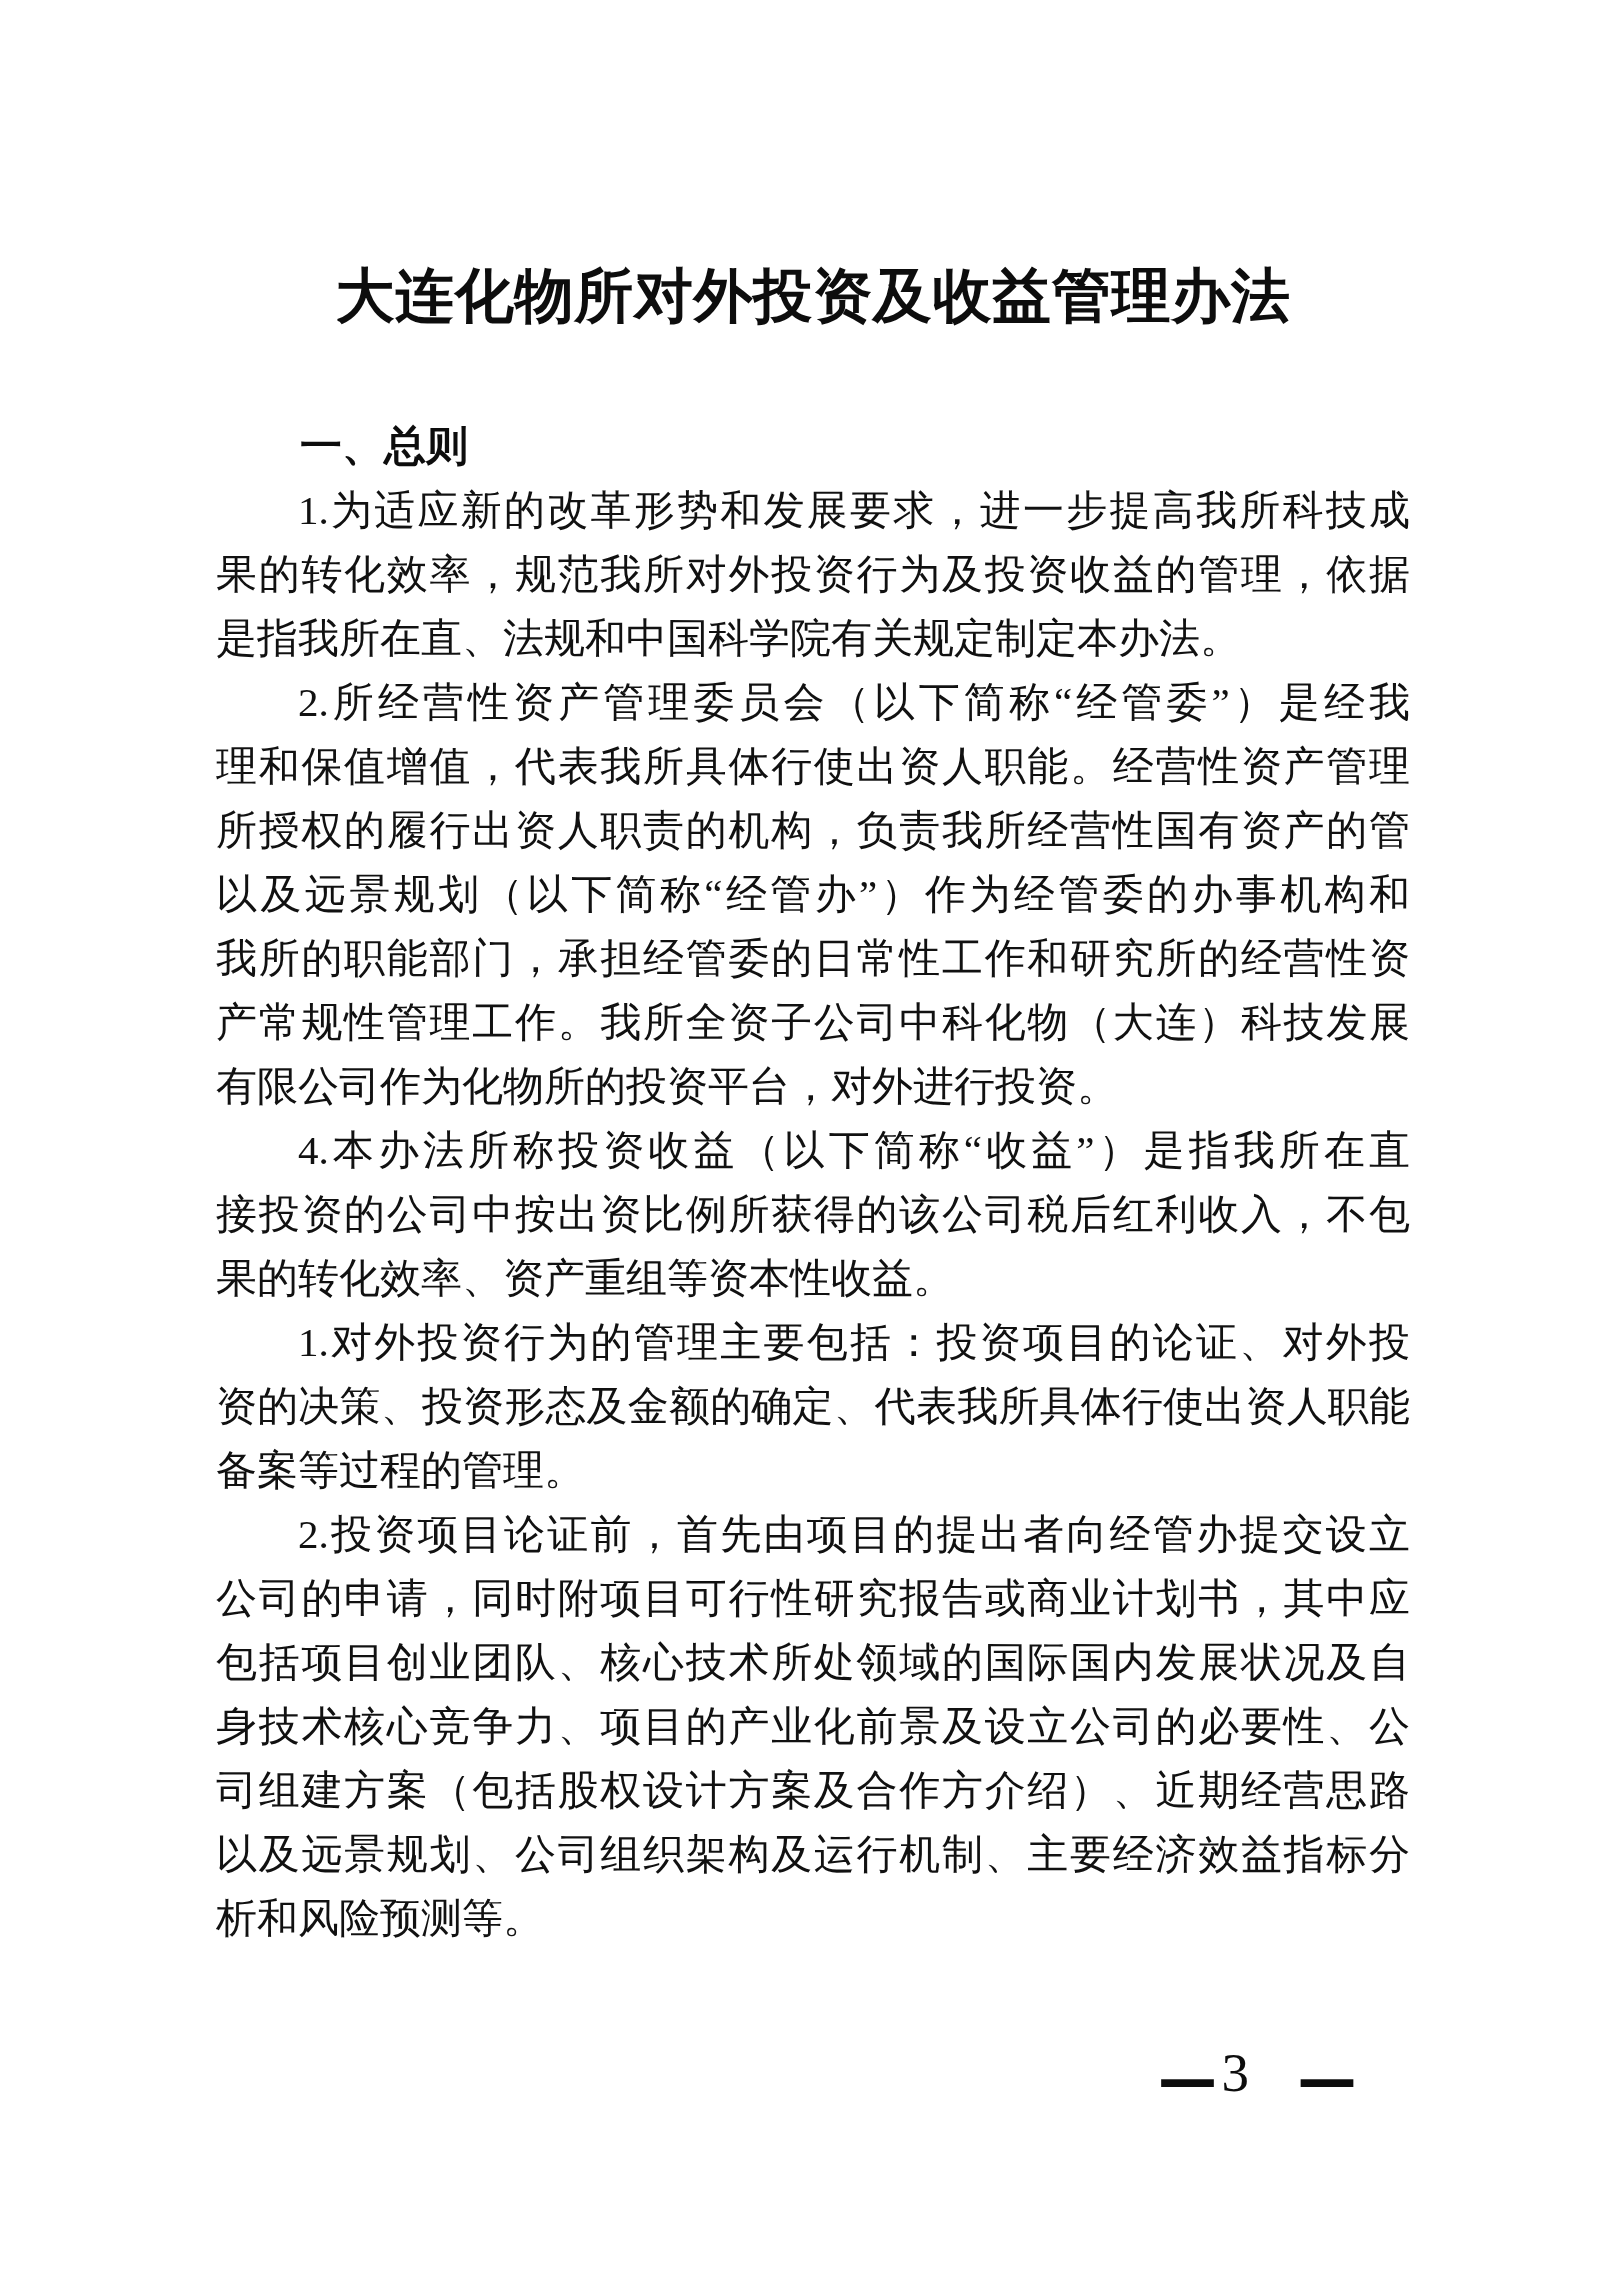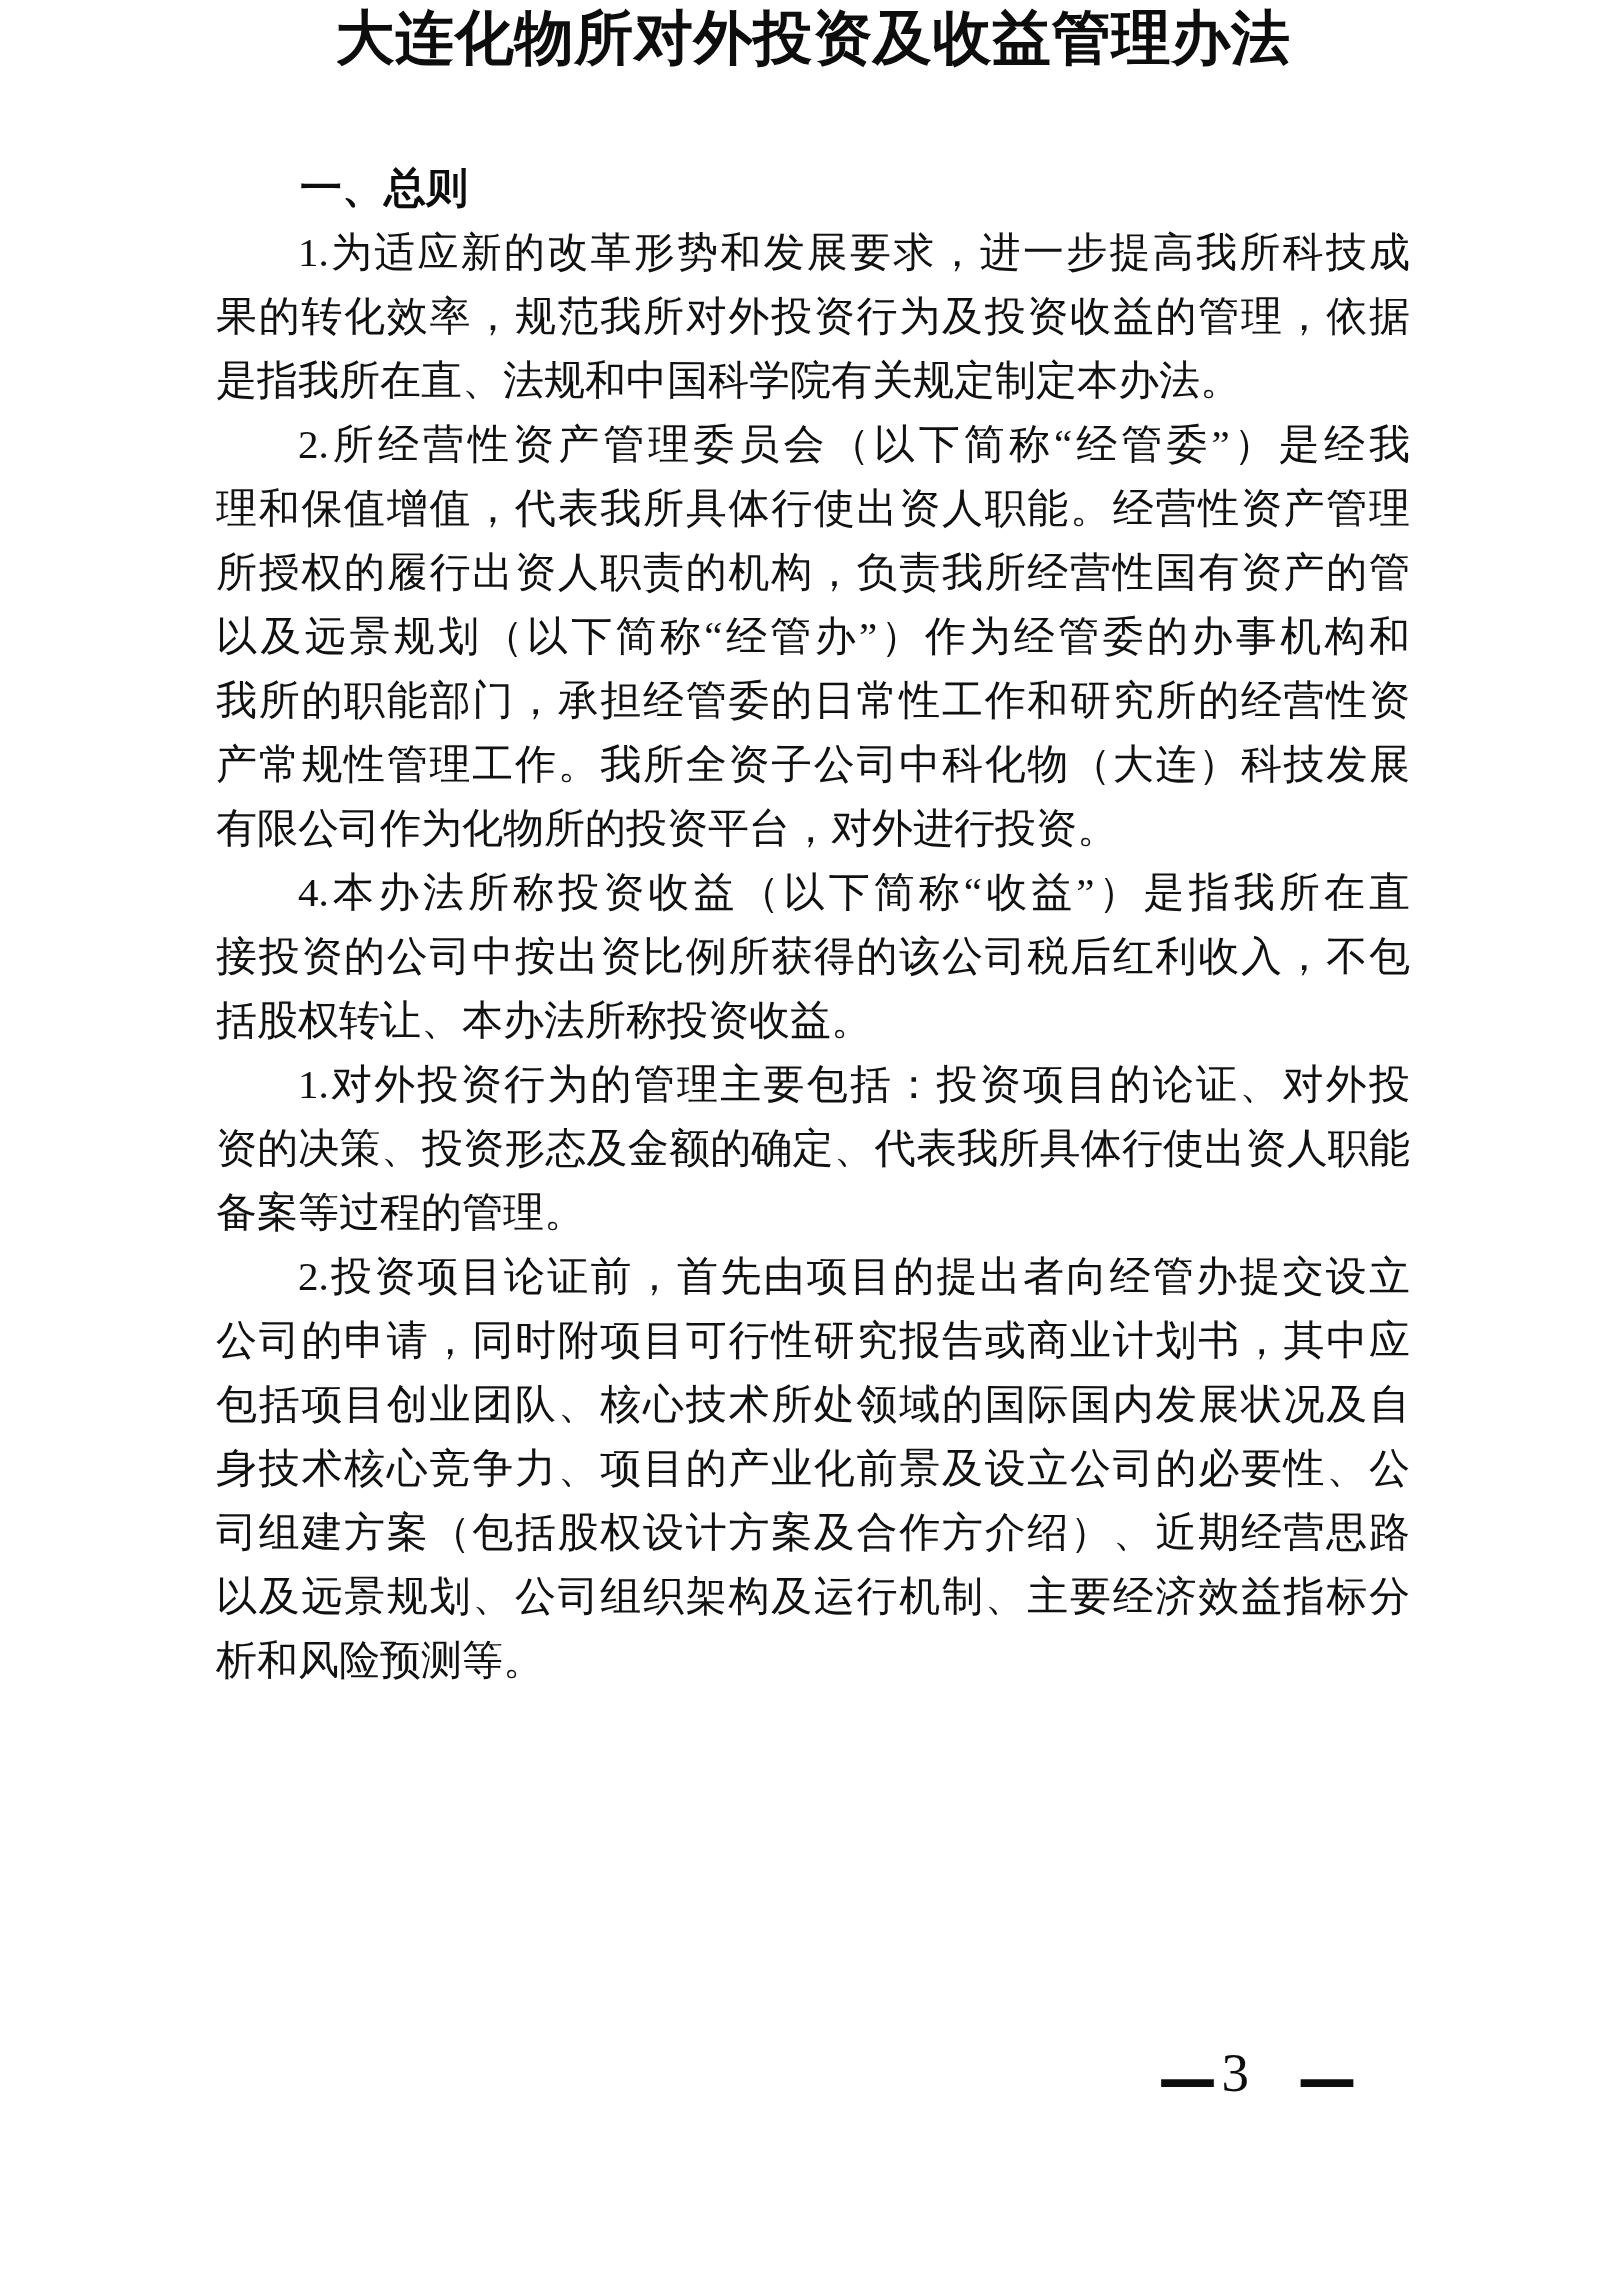--- a/index.html
+++ b/index.html
@@ -17,20 +17,21 @@
     font-family: "Liberation Serif", serif;
   }
   .content {
     position: absolute;
     left: 216px;
     width: 1194px;
     top: 0;
   }
   .doc-title {
     margin: 0;
+    padding-top: 258px;
     font-size: 59px;
     line-height: 77px;
     font-weight: 900;
     text-align: center;
     letter-spacing: 0.7px;
     font-family: "Liberation Serif", serif;
     color: #0d0d0d;
   }
   .section-heading {
     margin: 0;
@@ -111,21 +112,21 @@
             <div class="line">理和保值增值，代表我所具体行使出资人职能。经营性资产管理</div>
             <div class="line">所授权的履行出资人职责的机构，负责我所经营性国有资产的管</div>
             <div class="line">以及远景规划（以下简称“经管办”）作为经管委的办事机构和</div>
             <div class="line">我所的职能部门，承担经管委的日常性工作和研究所的经营性资</div>
             <div class="line">产常规性管理工作。我所全资子公司中科化物（大连）科技发展</div>
             <div class="line last">有限公司作为化物所的投资平台，对外进行投资。</div>
           </div>
           <div class="para">
             <div class="line first">4.本办法所称投资收益（以下简称“收益”）是指我所在直</div>
             <div class="line">接投资的公司中按出资比例所获得的该公司税后红利收入，不包</div>
-            <div class="line last">括股权转让、本办法所称投资收益。</div>
+            <div class="line last">果的转化效率、资产重组等资本性收益。</div>
           </div>
         </div>
     </div>
 
     <div class="section">
       <div>
           <div class="para">
             <div class="line first">1.对外投资行为的管理主要包括：投资项目的论证、对外投</div>
             <div class="line">资的决策、投资形态及金额的确定、代表我所具体行使出资人职能</div>
             <div class="line last">备案等过程的管理。</div>

